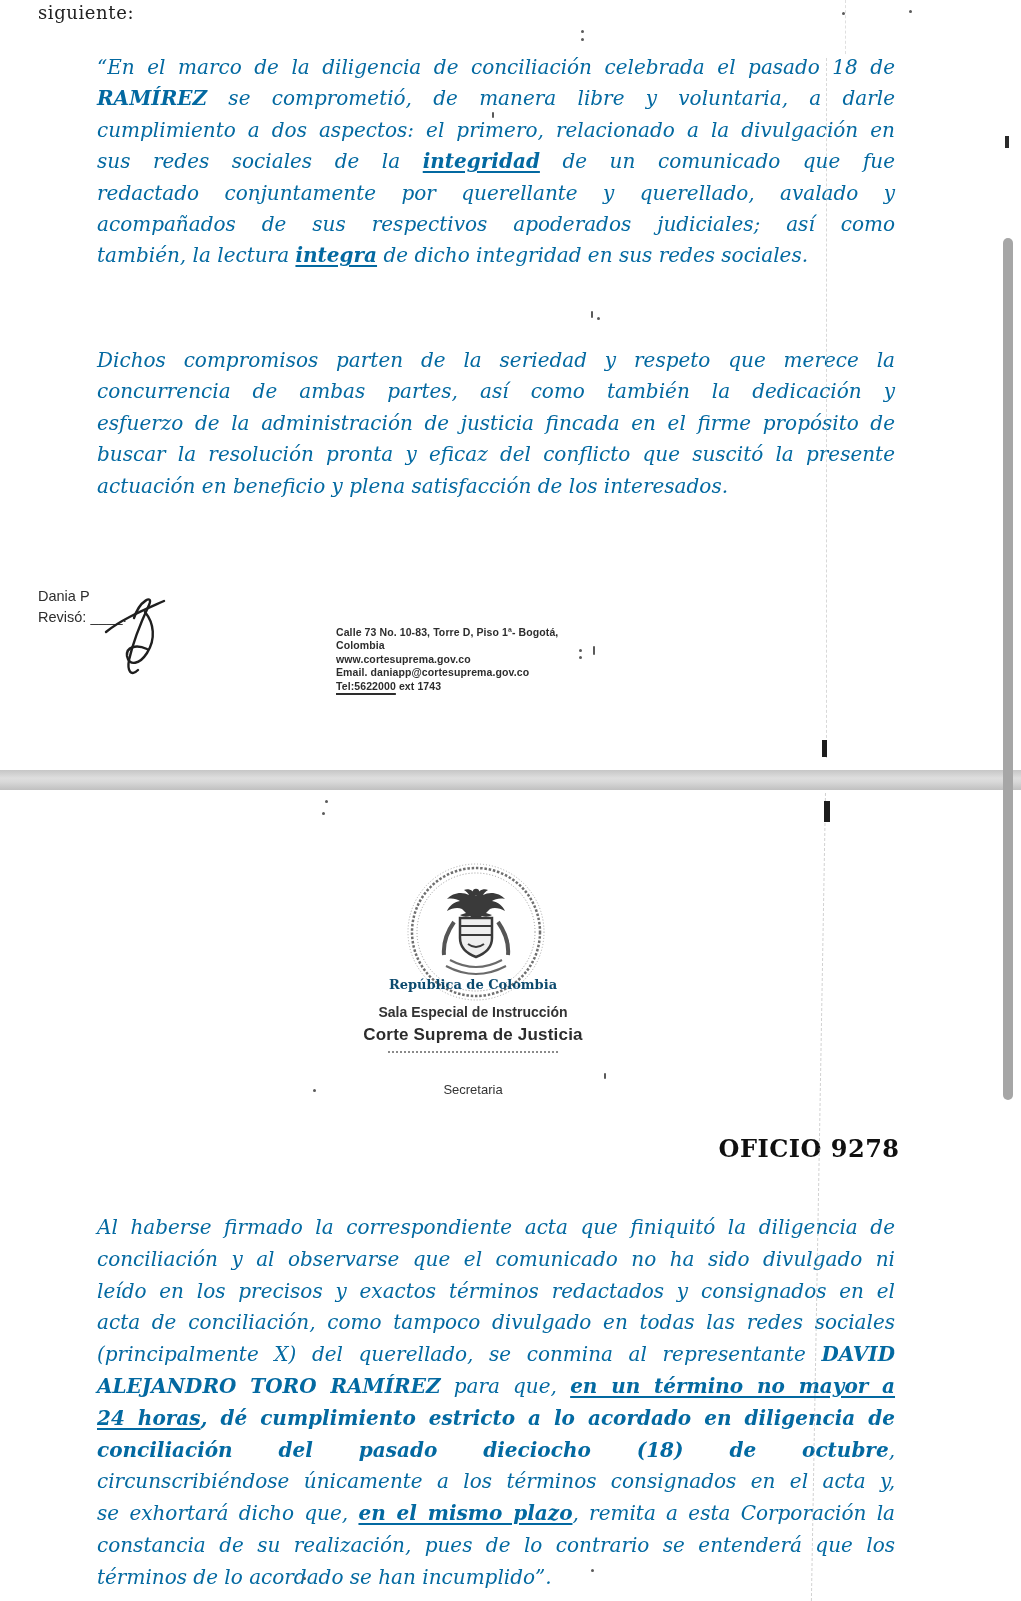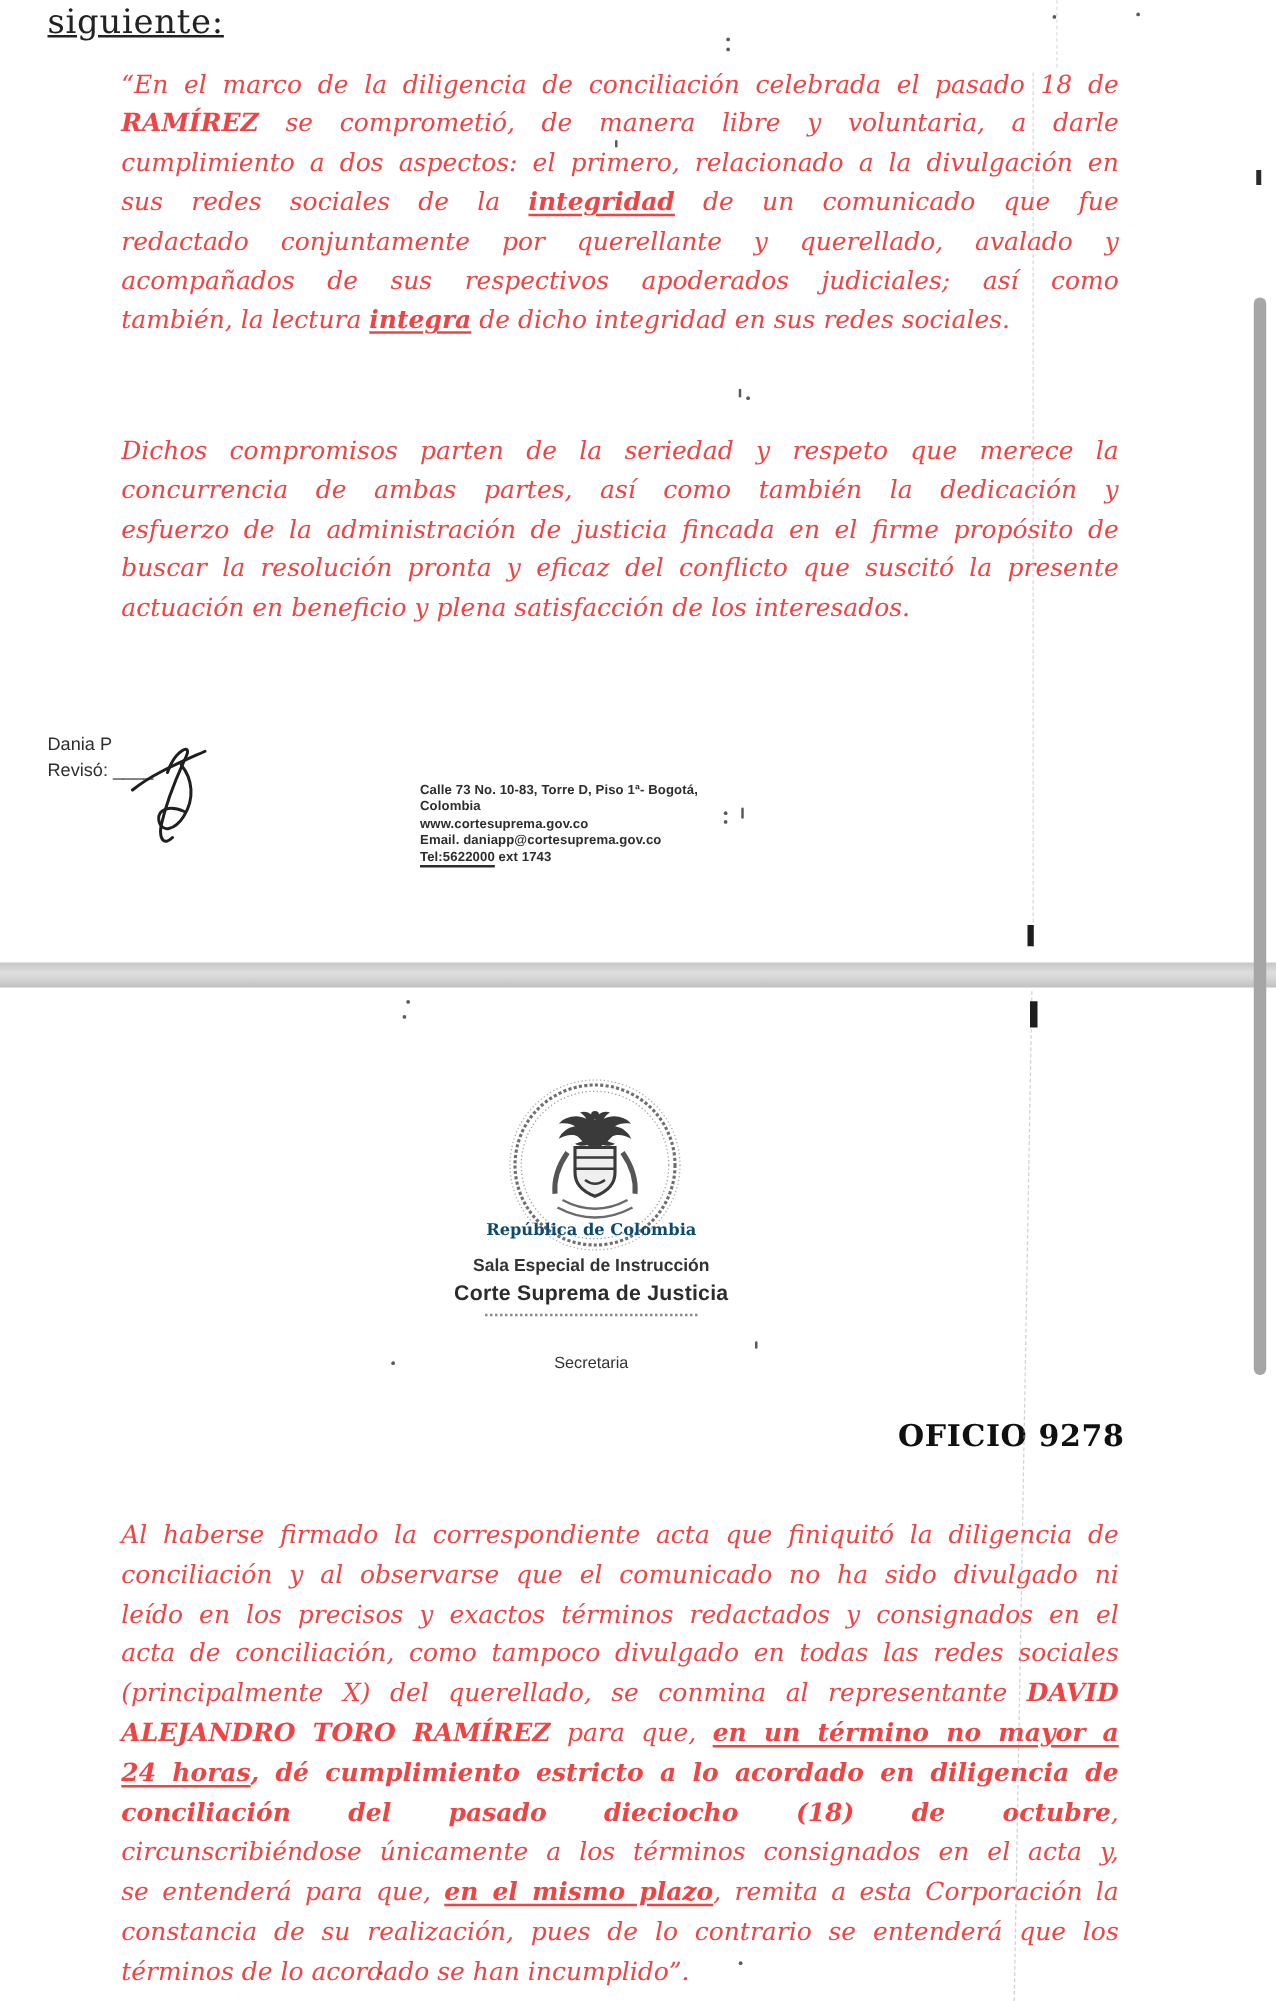--- a/index.html
+++ b/index.html
@@ -1,27 +1,27 @@
 <!DOCTYPE html>
 <html><head>
 <meta charset="utf-8">
 <style>
   html,body{margin:0;padding:0;background:#ffffff;}
   #page{position:relative;width:1021px;height:1601px;background:#fff;overflow:hidden;
         font-family:"DejaVu Serif",serif;color:#1b1b1b;}
   
-  .para{position:absolute;left:97px;width:798px;font-style:italic;font-size:20px;color:#ef4444;}
+  .para{position:absolute;left:97px;width:798px;font-style:italic;font-size:20px;color:#0369a1;}
   #p1{top:52px;line-height:31.4px;}
   #p2{top:345px;line-height:31.4px;}
   #p3{top:1212px;line-height:31.8px;}
   .pline{text-align:justify;text-align-last:justify;}
   .pline.last{text-align-last:left;}
   .b{font-weight:bold;}
   .u{text-decoration:underline;text-decoration-thickness:2px;text-underline-offset:3px;}
-  #intro{position:absolute;left:38px;top:2px;font-size:27px;letter-spacing:.6px;color:#222;text-decoration:underline;}
+  #intro{position:absolute;left:38px;top:2px;font-size:18px;letter-spacing:.6px;color:#222;}
   
   #reviewer{position:absolute;left:38px;top:586px;font-family:"Liberation Sans",sans-serif;
             font-size:14.5px;color:#2e2e2e;line-height:21px;}
   #signature{position:absolute;left:98px;top:590px;}
   
   #contact{position:absolute;left:336px;top:626px;width:262px;text-align:left;
            font-family:"Liberation Sans",sans-serif;font-size:10.5px;font-weight:bold;
            color:#2d2d2d;line-height:13.4px;letter-spacing:.1px;}
   
   #separator{position:absolute;left:0;top:770px;width:1021px;height:20px;
@@ -121,21 +121,21 @@
   <div id="p3" class="para">
       <div class="pline"><span>Al haberse firmado la correspondiente acta que finiquitó la diligencia de</span></div>
       <div class="pline"><span>conciliación y al observarse que el comunicado no ha sido divulgado ni</span></div>
       <div class="pline"><span>leído en los precisos y exactos términos redactados y consignados en el</span></div>
       <div class="pline"><span>acta de conciliación, como tampoco divulgado en todas las redes sociales</span></div>
       <div class="pline"><span>(principalmente X) del querellado, se conmina al representante </span><span class="b">DAVID</span></div>
       <div class="pline"><span class="b">ALEJANDRO TORO RAMÍREZ</span><span> para que, </span><span class="b u">en un término no mayor a</span></div>
       <div class="pline"><span class="b u">24 horas</span><span class="b">, </span><span class="b">dé cumplimiento estricto a lo acordado en diligencia de</span></div>
       <div class="pline"><span class="b">conciliación del pasado dieciocho (18) de octubre</span><span>,</span></div>
       <div class="pline"><span>circunscribiéndose únicamente a los términos consignados en el acta y,</span></div>
-      <div class="pline"><span>se entenderá para que, </span><span class="b u">en el mismo plazo</span><span>, remita a esta Corporación la</span></div>
+      <div class="pline"><span>se exhortará dicho que, </span><span class="b u">en el mismo plazo</span><span>, remita a esta Corporación la</span></div>
       <div class="pline"><span>constancia de su realización, pues de lo contrario se entenderá que los</span></div>
       <div class="pline last"><span>términos de lo acordado se han incumplido”.</span></div>
     </div>
 
   <div id="crease-top" class="crease"></div>
   <div id="crease1" class="crease"></div>
   <div id="crease2" class="crease"></div>
   <div class="dashmark" style="left:822px;top:740px;width:5px;height:17px;"></div>
   <div class="dashmark" style="left:824px;top:801px;width:6px;height:21px;"></div>
   <div class="dashmark" style="left:1005px;top:136px;width:4px;height:12px;background:#2a2a2a;"></div>

